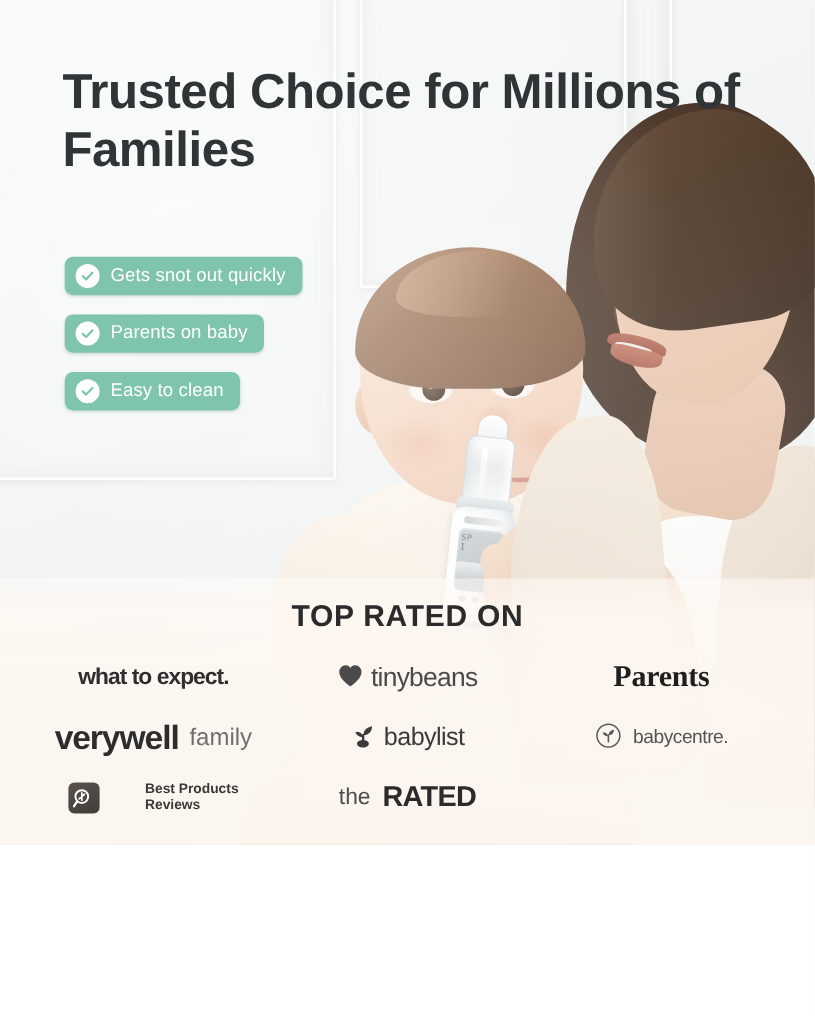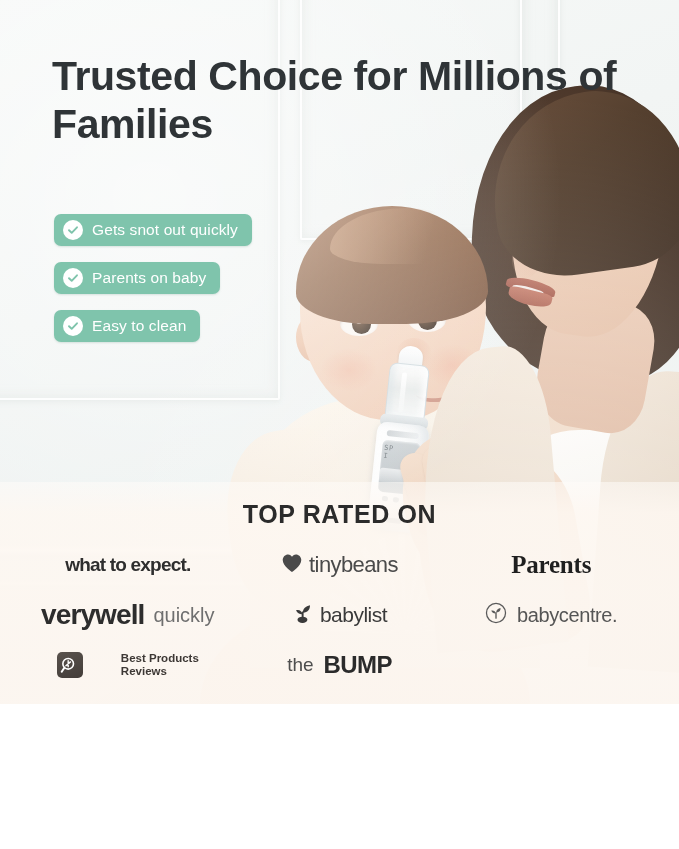--- a/index.html
+++ b/index.html
@@ -470,21 +470,21 @@
   }
   .lg-babylist { font-size: 22px; font-weight: 500; letter-spacing: -0.6px; color: #4a4a4a; }
   .lg-babygaga { font-size: 21px; font-weight: 500; letter-spacing: -0.4px; color: #3f3a38; }
   .lg-parents {
     font-family: "Liberation Serif", "DejaVu Serif", serif;
     font-size: 25px; font-weight: 700; letter-spacing: -0.2px; color: #1f1f1f;
   }
   .lg-verywell-strong { font-size: 28px; font-weight: 700; letter-spacing: -0.9px; color: #2d2d2d; }
   .lg-verywell-light { font-size: 20px; font-weight: 400; color: #6f6f6f; margin-left: 3px; }
   .lg-tinybeans { font-size: 21px; font-weight: 500; letter-spacing: -0.5px; color: #3a3a3a; }
-  .lg-babycentre { font-size: 20px; font-weight: 400; letter-spacing: -0.4px; color: #555; }
+  .lg-babycentre { font-size: 16px; font-weight: 400; letter-spacing: -0.4px; color: #555; }
   .lg-thebump-the { font-size: 19px; font-weight: 400; color: #4e4e4e; }
   .lg-thebump-bump { font-size: 24px; font-weight: 700; letter-spacing: -0.6px; color: #2b2b2b; margin-left: 4px; }
 
   .bp-badge {
     width: 26px; height: 26px;
     background: linear-gradient(160deg,#59524d,#433d39);
     border-radius: 5px;
     display: inline-flex; align-items: center; justify-content: center;
     flex: 0 0 auto;
   }
@@ -635,21 +635,21 @@
         <span class="lg-babylist">tinybeans</span>
       </div>
 
 
       <div class="logo">
         <span class="lg-parents">Parents</span>
       </div>
 
       <div class="logo">
         <span class="lg-verywell-strong">verywell</span>
-        <span class="lg-verywell-light">quickly</span>
+        <span class="lg-verywell-light">family</span>
       </div>
 
       <div class="logo">
         <span>
           <svg width="22" height="22" viewBox="0 0 24 24" aria-hidden="true">
             <path d="M11.6 21.5 L11.6 11.5" stroke="#3a3a3a" stroke-width="2.1" stroke-linecap="round" fill="none"></path>
             <path d="M11.8 11.6 C11.8 7.6 15.0 4.4 19.6 3.6 C19.8 8.4 16.6 11.8 11.8 11.6 Z" fill="#3a3a3a"></path>
             <path d="M11.2 13.4 C8.4 13.6 5.6 12.0 4.4 9.0 C8.0 8.0 11.0 9.8 11.2 13.4 Z" fill="#3a3a3a"></path>
             <ellipse cx="11.4" cy="19.4" rx="5.4" ry="3.4" fill="#3a3a3a"></ellipse>
           </svg>
@@ -678,19 +678,19 @@
           </svg>
         </span>
         <span class="bp-text">
           <span>Best Products</span>
           <span>Reviews</span>
         </span>
       </div>
 
       <div class="logo">
         <span class="lg-thebump-the">the</span>
-        <span class="lg-thebump-bump">BUMP</span>
+        <span class="lg-thebump-bump">RATED</span>
       </div>
 
     </div>
   </div>
 
 </div>
 
 </body></html>

